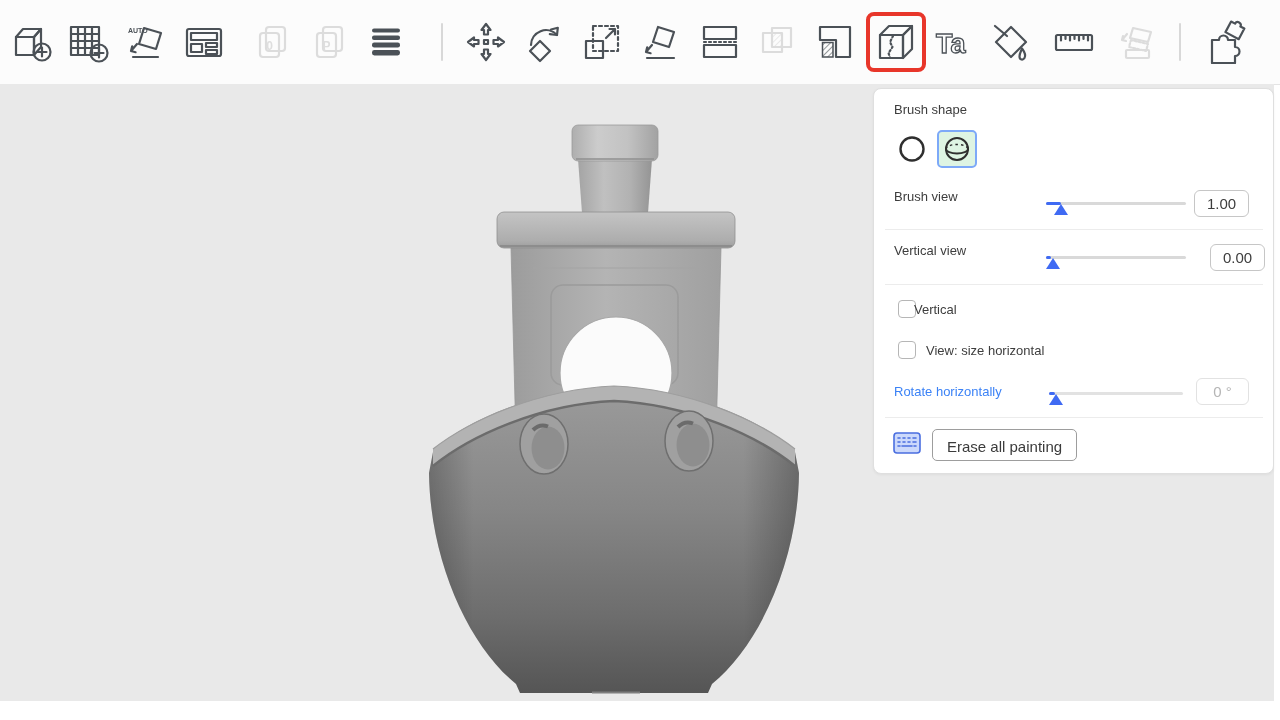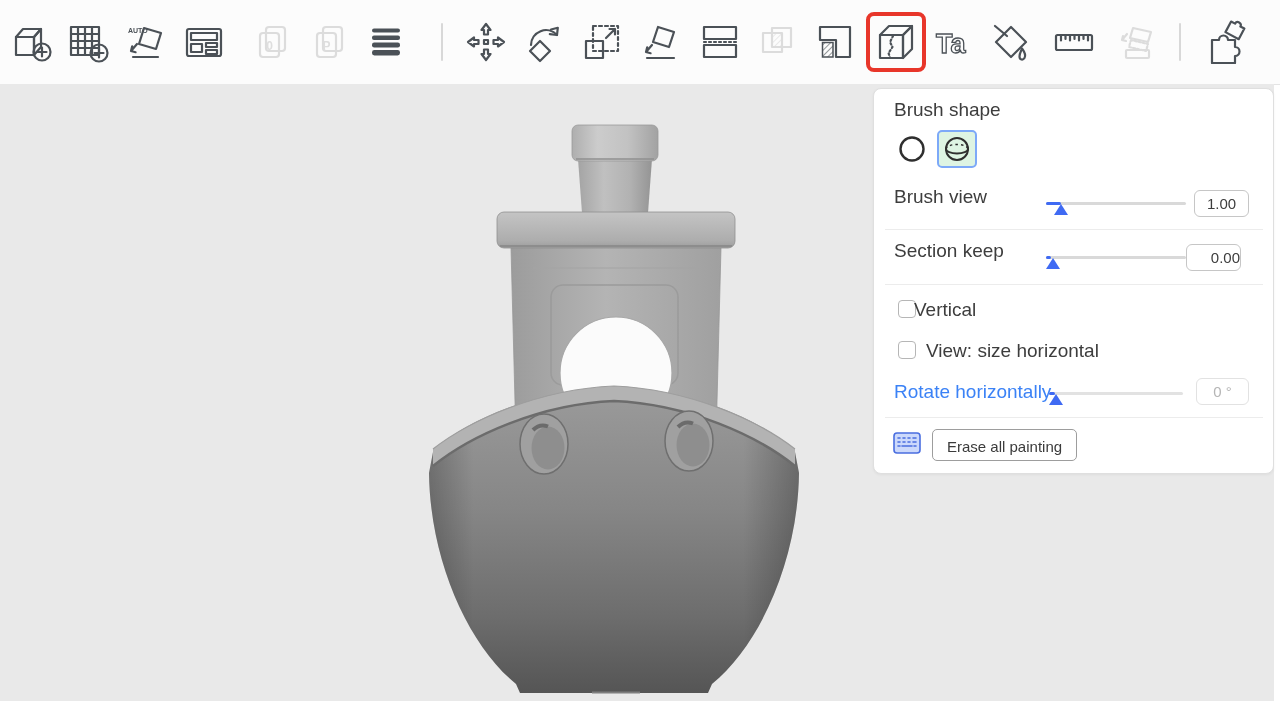--- a/index.html
+++ b/index.html
@@ -15,21 +15,21 @@
   .sep{position:absolute;top:23px;width:2px;height:38px;background:#d8d8d8;border-radius:1px;}
   .hl-box{position:absolute;left:866px;top:12px;width:60px;height:60px;
           border:4px solid #e8362a;border-radius:8px;box-sizing:border-box;}
   
   .viewport{position:absolute;left:0;top:84px;width:1274px;height:617px;background:#e9e9e9;overflow:hidden;}
   .boat{position:absolute;left:410px;top:31px;width:410px;height:590px;}
   
   .panel{position:absolute;left:873px;top:88px;width:401px;height:386px;background:#fff;
          border:1px solid #dfdfdf;border-radius:8px;box-sizing:border-box;
          box-shadow:0 1px 3px rgba(0,0,0,0.05);}
-  .plabel{position:absolute;font-size:19px;color:#3d3d3d;line-height:20px;white-space:nowrap;}
+  .plabel{position:absolute;font-size:13px;color:#3d3d3d;line-height:20px;white-space:nowrap;}
   .plabel.dim{color:#3b82f6;}
   .divider{position:absolute;left:11px;width:378px;height:1px;background:#ececec;}
   .shape-opt{position:absolute;display:flex;align-items:center;justify-content:center;
              border-radius:5px;cursor:pointer;box-sizing:border-box;}
   .shape-opt.selected{background:#def4e3;border:2px solid #7da9f8;}
   .slider{position:absolute;height:22px;cursor:pointer;}
   .slider .track{position:absolute;left:0;top:8px;width:100%;height:3px;background:#d9d9d9;border-radius:2px;}
   .slider .fill{position:absolute;left:0;top:8px;height:3px;background:#3f6af3;border-radius:2px;}
   .slider .thumb{position:absolute;top:10px;width:0;height:0;
                  border-left:7px solid transparent;border-right:7px solid transparent;
@@ -337,27 +337,27 @@
     <div class="plabel" style="left:20px;top:98px">Brush view</div>
     <div class="slider" style="left:172px;top:105px;width:140px">
       <div class="track"></div>
       <div class="fill" style="width:15px"></div>
       <div class="thumb" style="left:8px"></div>
     </div>
     <input class="valbox" style="left: 320px; top: 101px;" value="1.00">
 
     <div class="divider" style="top:140px"></div>
 
-    <div class="plabel" style="left:20px;top:152px">Section keep</div>
+    <div class="plabel" style="left:20px;top:152px">Vertical view</div>
     <div class="slider" style="left:172px;top:159px;width:140px">
       <div class="track"></div>
       <div class="fill" style="width:5px"></div>
       <div class="thumb" style="left:0px"></div>
     </div>
-    <input class="valbox" style="left: 312px; top: 155px; text-align: right;" value="0.00">
+    <input class="valbox" style="left: 336px; top: 155px;" value="0.00">
 
     <div class="divider" style="top:195px"></div>
 
     <div class="cbox" style="left:24px;top:211px"></div>
     <div class="plabel" style="left:40px;top:211px">Vertical</div>
 
     <div class="cbox" style="left:24px;top:252px"></div>
     <div class="plabel" style="left:52px;top:252px">View: size horizontal</div>
 
     <div class="plabel dim" style="left:20px;top:293px">Rotate horizontally</div>

